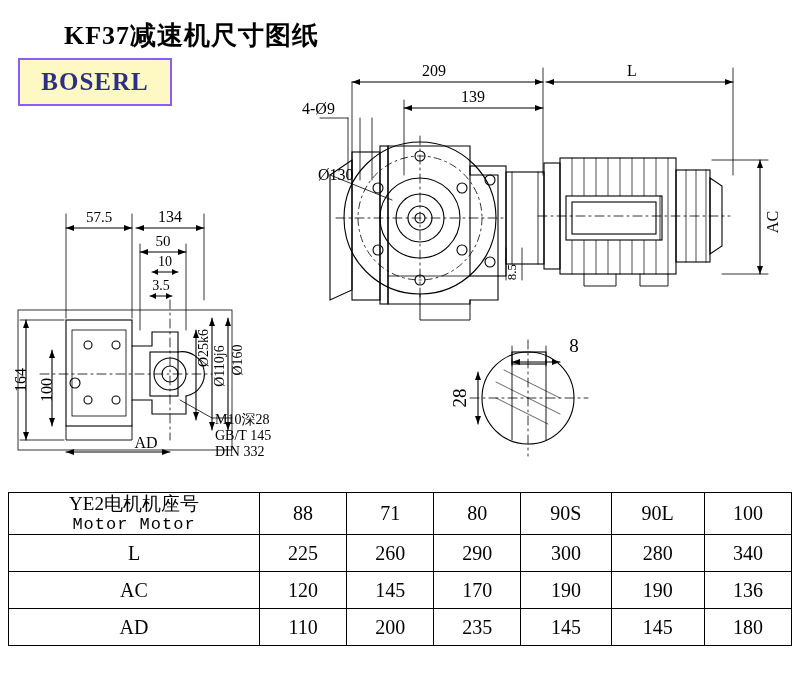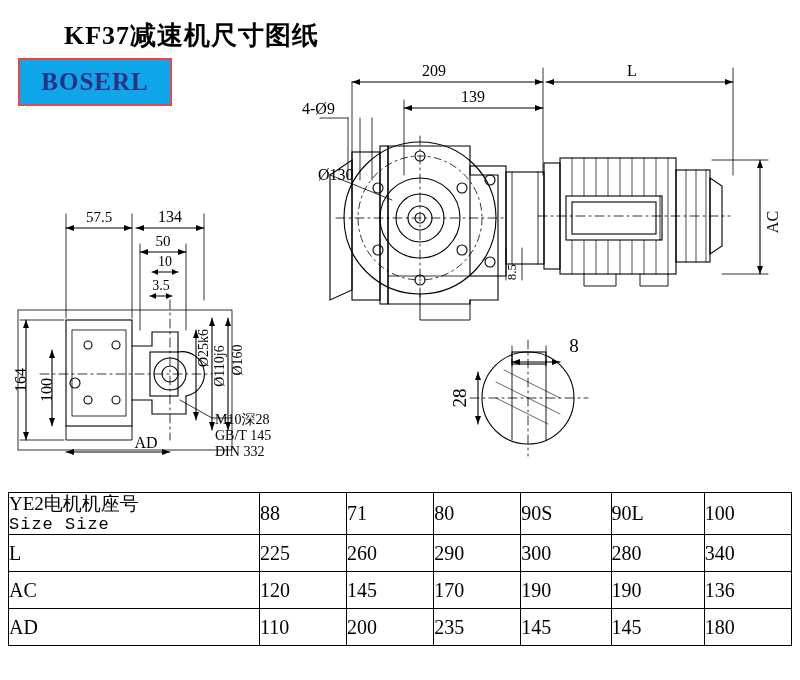--- a/index.html
+++ b/index.html
@@ -13,39 +13,40 @@
   #stage{position:absolute;left:0;top:0;width:800px;height:680px;}
   .title{
     position:absolute;left:52px;top:18px;
     font-family:"Liberation Serif", serif;
     font-size:26px;font-weight:bold;color:#000;
     letter-spacing:1px;
     margin-left:12px;
   }
   .logo-box{
     position:absolute;left:18px;top:58px;width:150px;height:44px;
-    border:2px solid #ef4444;
+    border:2px solid #8b5cf6;
     display:flex;align-items:center;justify-content:center;
-    background:#0ea5e9;
+    background:#fef9c3;
   }
   .logo-text{
     font-family:"Liberation Serif", serif;
     font-size:25px;font-weight:bold;color:#2b2f86;
     letter-spacing:1px;
   }
   svg{position:absolute;left:0;top:0;}
   .tbl{
     position:absolute;left:8px;top:492px;width:784px;
     border-collapse:collapse;
     font-family:"Liberation Serif", serif;
     font-size:20px;
     color:#000;
   }
   .tbl td{
     border:1px solid #000;
+    text-align:center;
     height:36px;
     padding:0;
   }
   .tbl td.first{width:250px;}
   .tbl .twoline{line-height:1.15;font-size:19px;}
   .tbl .cn{font-size:19px;}
   .tbl .mono{font-family:"Liberation Mono", monospace;font-size:17px;letter-spacing:1px;}
 </style>
 </head>
 <body>
@@ -278,21 +279,21 @@
       <text x="574" y="352" text-anchor="middle" font-size="19">8</text>
       <text x="466" y="398" text-anchor="middle" transform="rotate(-90 466,398)" font-size="19">28</text>
     </g>
   </svg>
 
   <table class="tbl">
     <tbody>
       <tr>
         <td class="first twoline">
           <div class="cn">YE2电机机座号</div>
-          <div class="mono">Size Size</div>
+          <div class="mono">Motor Motor</div>
         </td>
         <td>88</td>
         <td>71</td>
         <td>80</td>
         <td>90S</td>
         <td>90L</td>
         <td>100</td>
       </tr>
       <tr>
         <td class="first">L</td>

